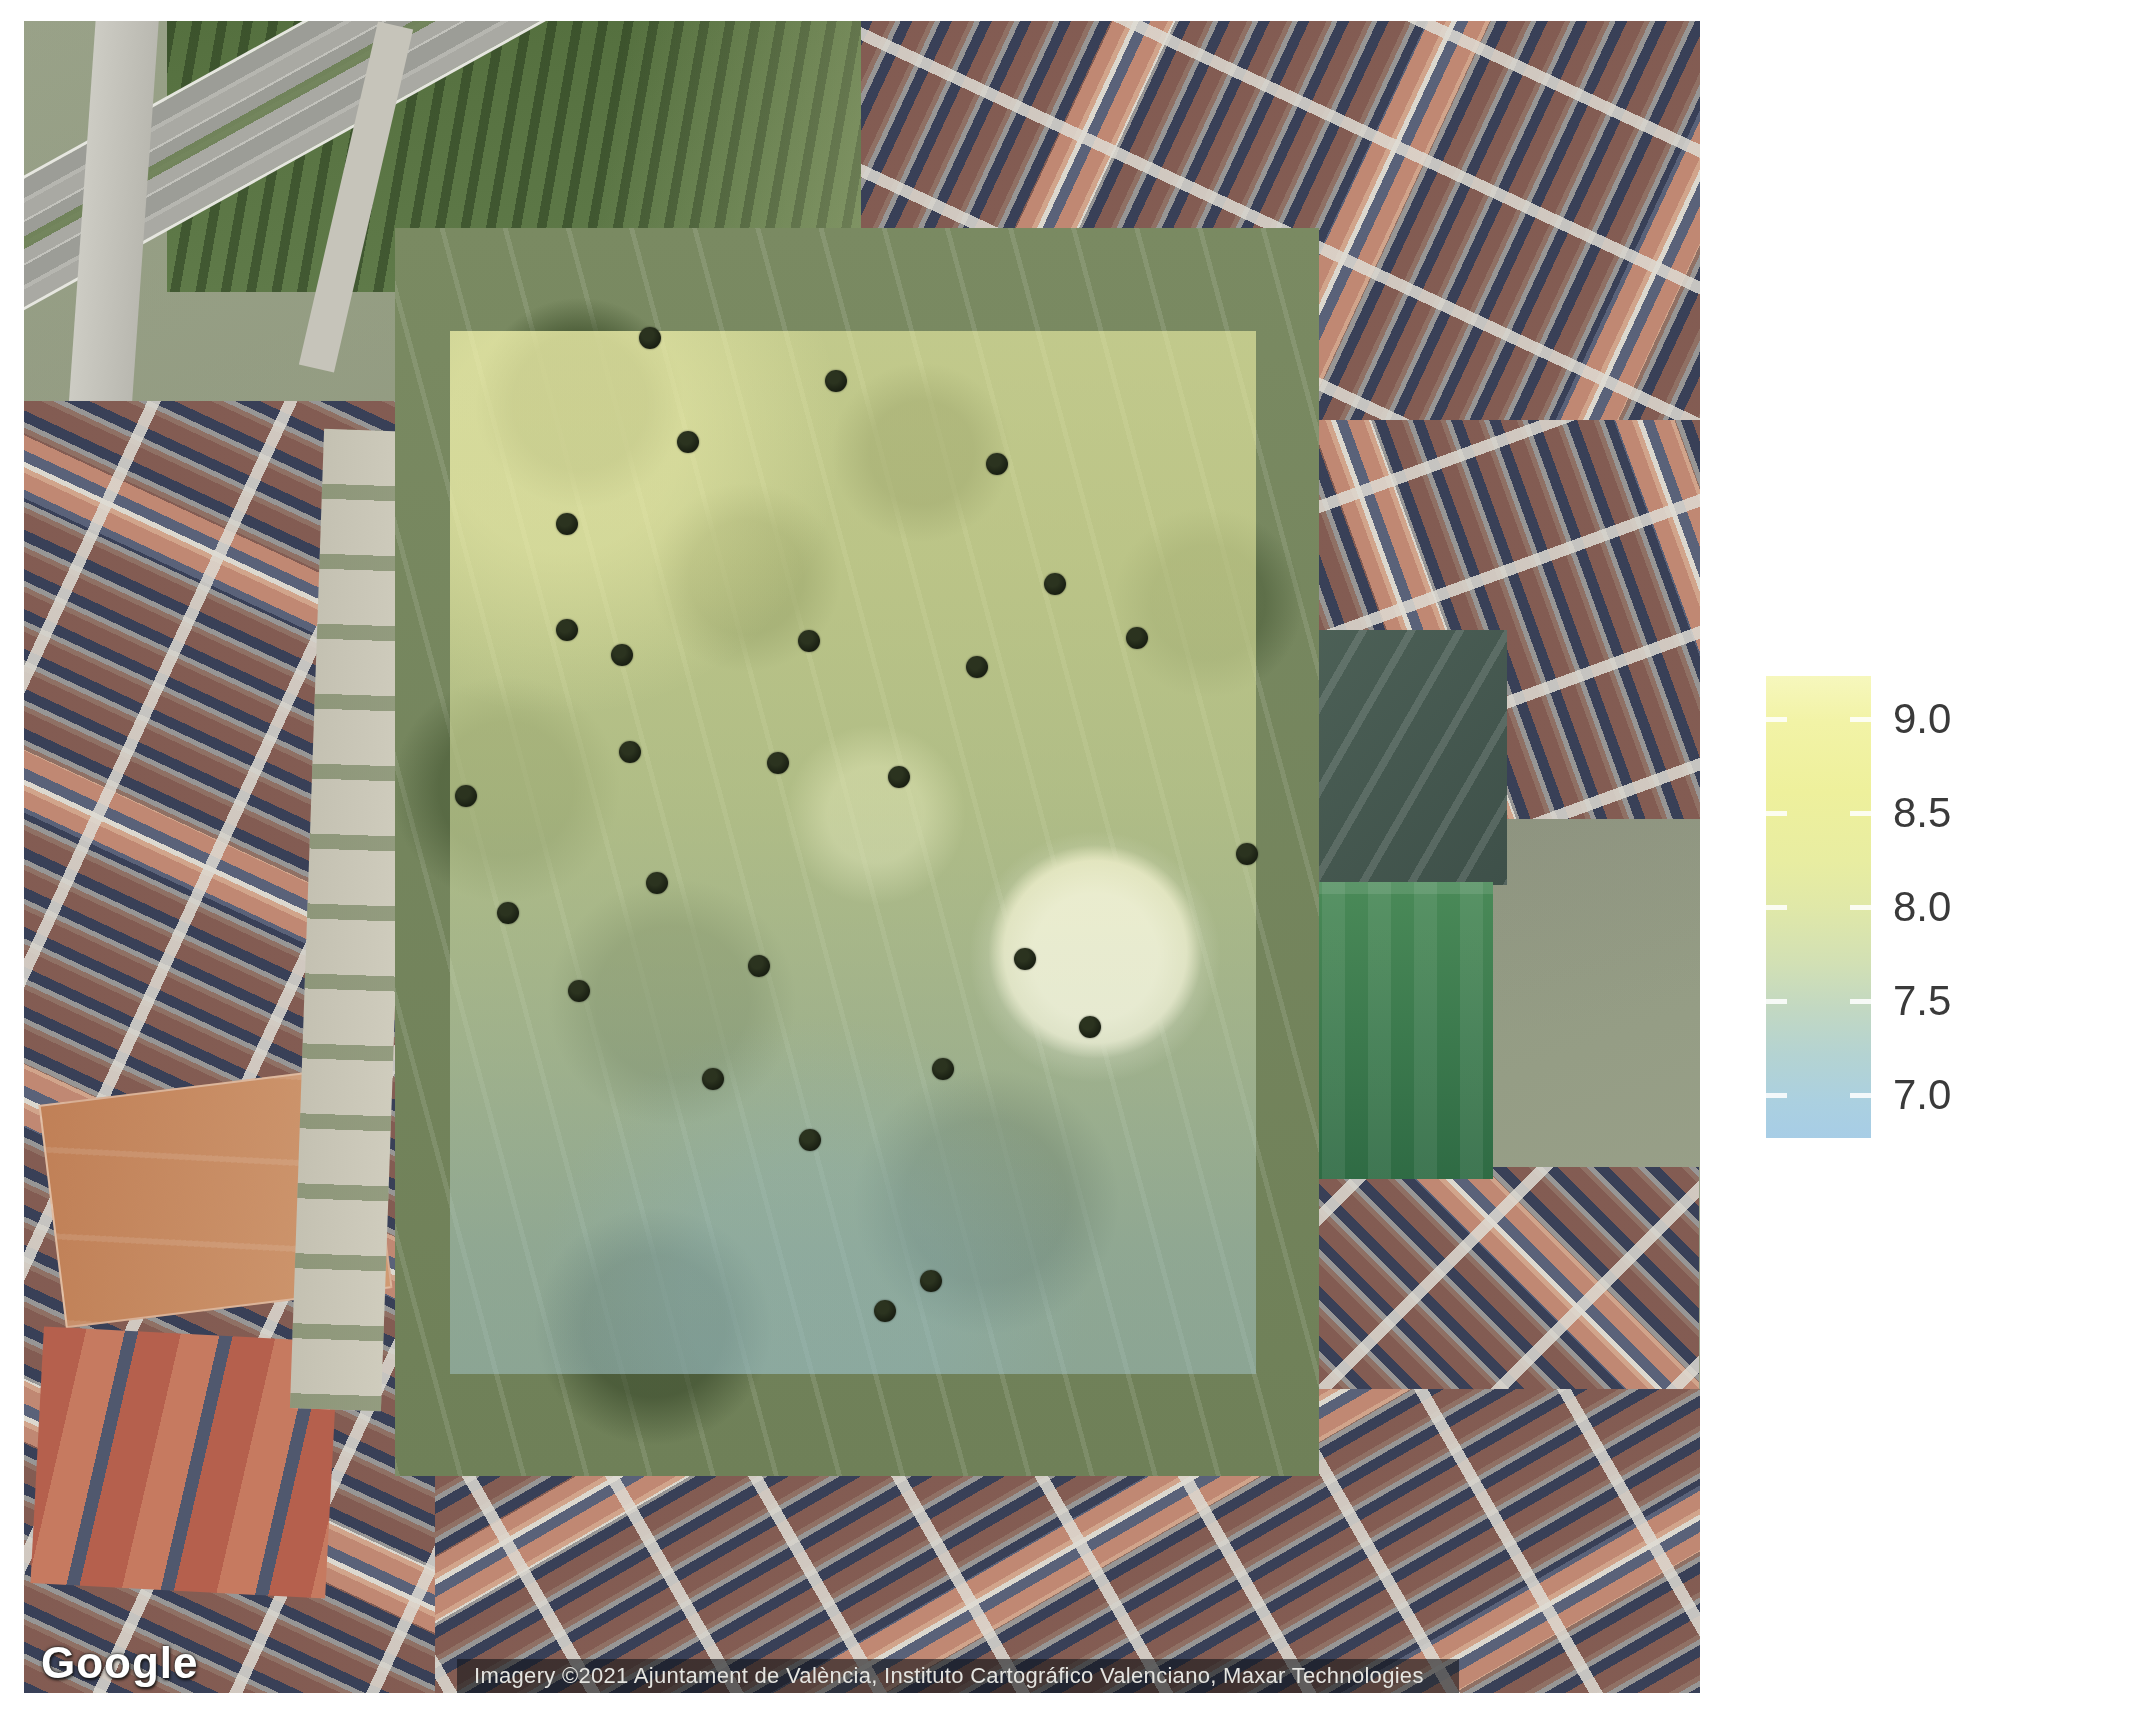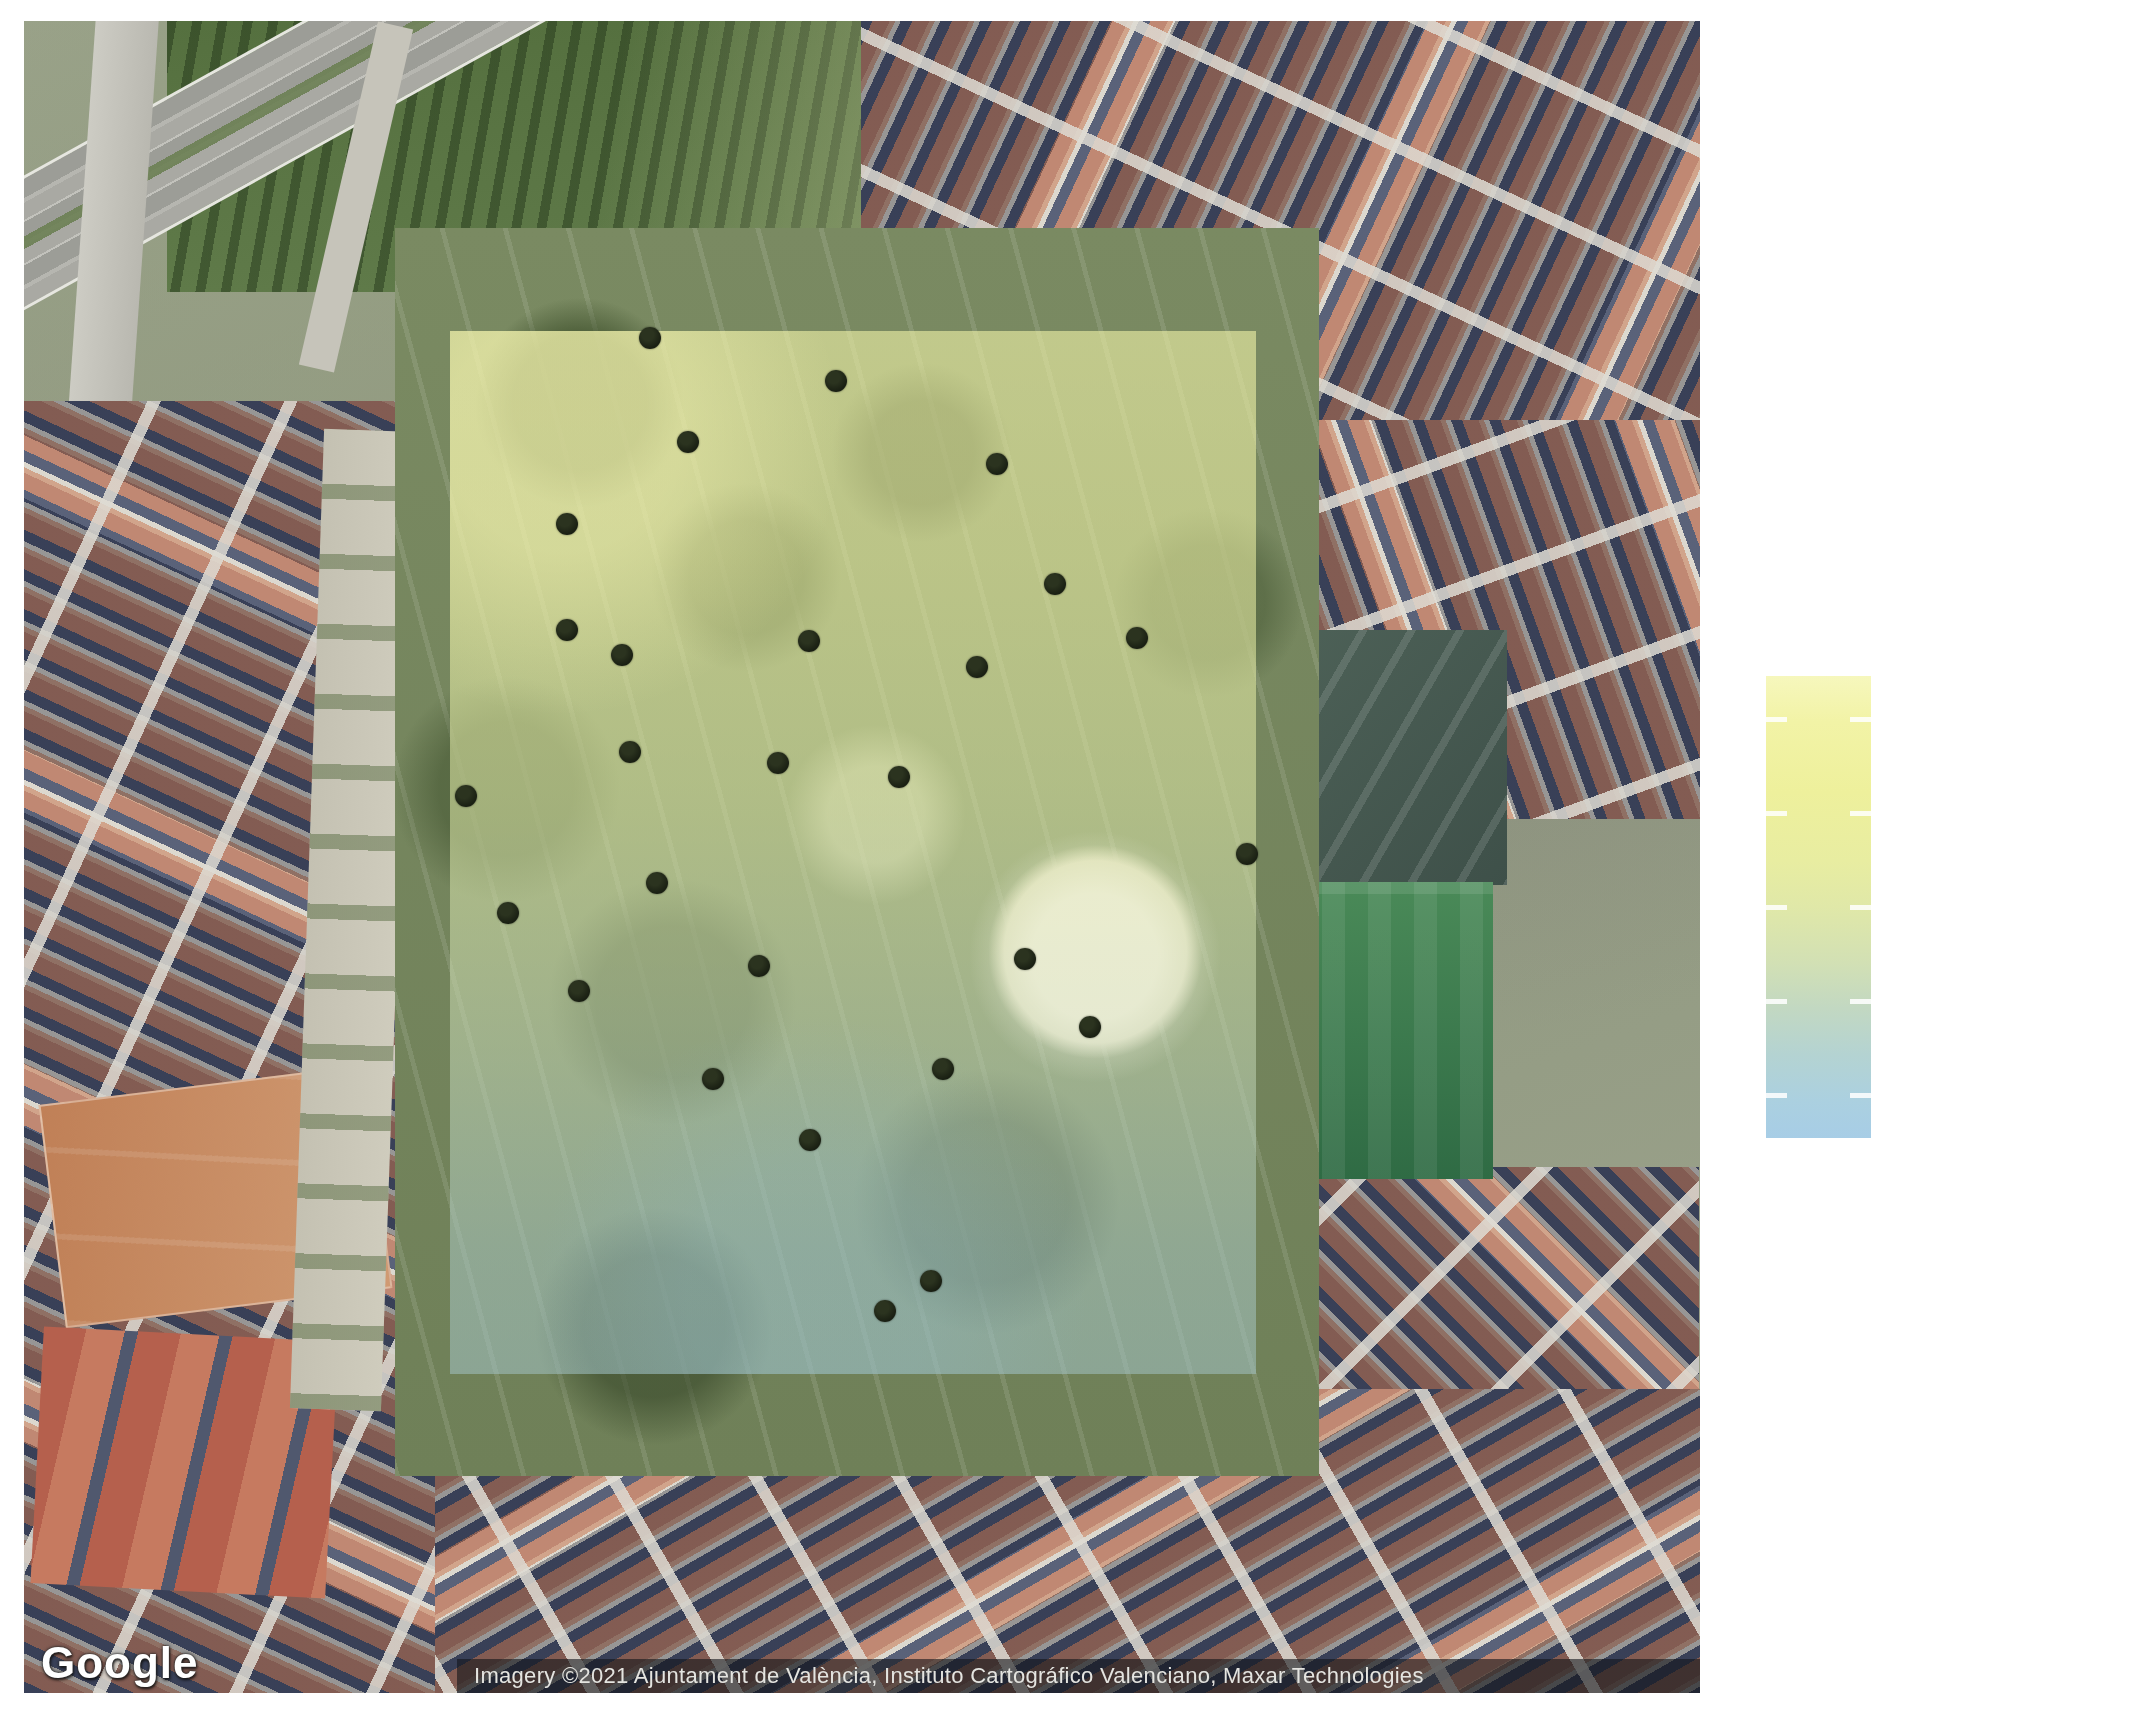--- a/index.html
+++ b/index.html
@@ -90,21 +90,21 @@
     background:
       radial-gradient(circle at 80% 60%, rgba(255,255,240,0.45) 0 7%, rgba(255,255,240,0) 14%),
       radial-gradient(circle at 14% 10%, rgba(248,246,180,0.40) 0 10%, rgba(248,246,180,0) 24%),
       radial-gradient(circle at 45% 92%, rgba(140,180,190,0.25) 0 12%, rgba(140,180,190,0) 26%);}
   .sample-dot{width:22px;height:22px;border-radius:50%;
     background:radial-gradient(circle at 40% 35%, #2b331f 0 30%, #0d110a 100%);
     box-shadow:0 0 1.9px rgba(0,0,0,0.6);}
   
   .google-logo{left:17px;top:1617px;font-size:44px;font-weight:bold;color:#ffffff;letter-spacing:1px;
     text-shadow:0 0 3.8px rgba(40,40,40,0.95), 0 0 1.9px rgba(40,40,40,0.95), 1px 1.9px 2.9px rgba(0,0,0,0.8);}
-  .attribution-bar{left:433px;top:1638px;width:1243px;height:34px;background:rgba(18,20,25,0.60);}
+  .attribution-bar{left:433px;top:1638px;width:1002px;height:34px;background:rgba(18,20,25,0.60);}
   .attribution-text{left:17px;top:0;height:34px;line-height:34px;font-size:22px;color:#e4e4e0;
     letter-spacing:0.3px;white-space:nowrap;}
   
   .legend{position:absolute;left:1762px;top:592px;width:380px;height:571px;}
   .legend *{position:absolute;}
   .legend-title{left:1.9px;top:0;font-size:49px;color:#1f1f1f;white-space:nowrap;}
   .colorbar{left:3.8px;top:84px;width:105px;height:462px;}
   .cbar-tick{height:4.8px;background:rgba(255,255,255,0.85);}
   .cbar-tick.left{left:0;width:21px;}
   .cbar-tick.right{right:0;width:21px;}
@@ -182,16 +182,23 @@
         <div class="cbar-tick right" style="top: 41px;"></div>
         <div class="cbar-tick left" style="top: 135px;"></div>
         <div class="cbar-tick right" style="top: 135px;"></div>
         <div class="cbar-tick left" style="top: 229px;"></div>
         <div class="cbar-tick right" style="top: 229px;"></div>
         <div class="cbar-tick left" style="top: 323px;"></div>
         <div class="cbar-tick right" style="top: 323px;"></div>
         <div class="cbar-tick left" style="top: 417px;"></div>
         <div class="cbar-tick right" style="top: 417px;"></div>
       </div>
+    <div id="legendLabels" style="left:0;top:84px;width:380px;height:462px;">
+        <div class="legend-label" style="top: 43px; color: rgb(58, 58, 58);">9.0</div>
+        <div class="legend-label" style="top: 137px; color: rgb(58, 58, 58);">8.5</div>
+        <div class="legend-label" style="top: 231px; color: rgb(58, 58, 58);">8.0</div>
+        <div class="legend-label" style="top: 325px; color: rgb(58, 58, 58);">7.5</div>
+        <div class="legend-label" style="top: 419px; color: rgb(58, 58, 58);">7.0</div>
+      </div>
   </div>
 
 </div>
 
 
 </body></html>

